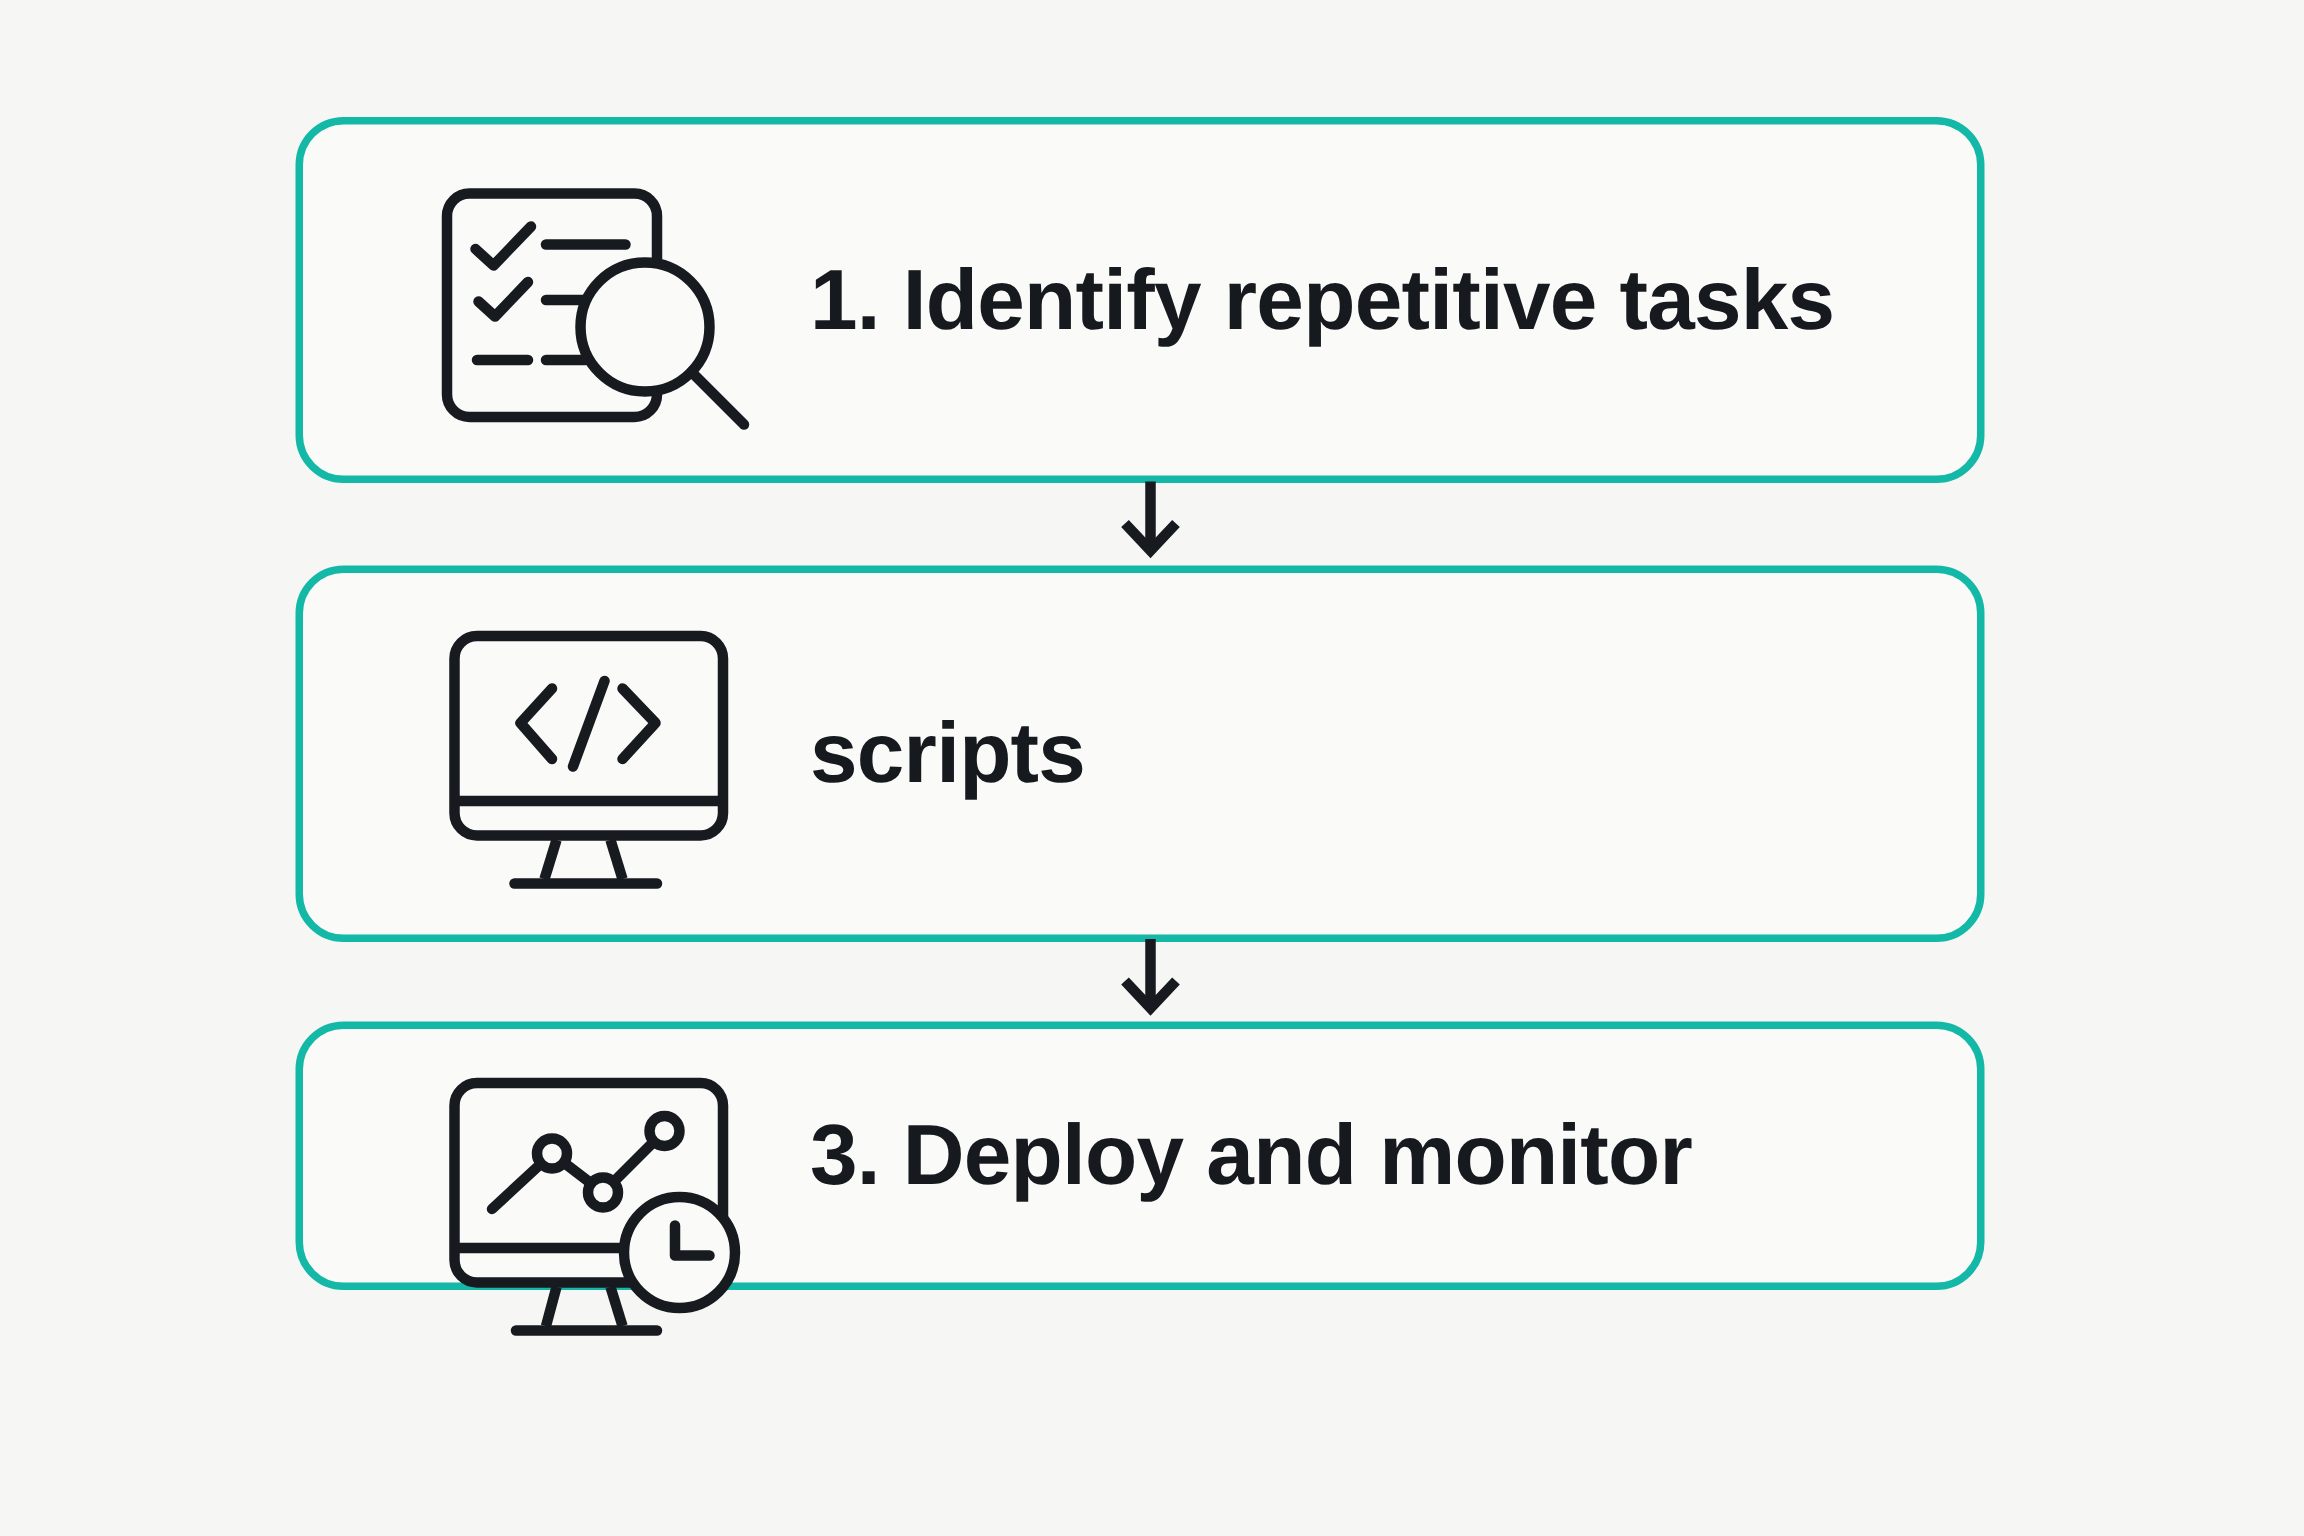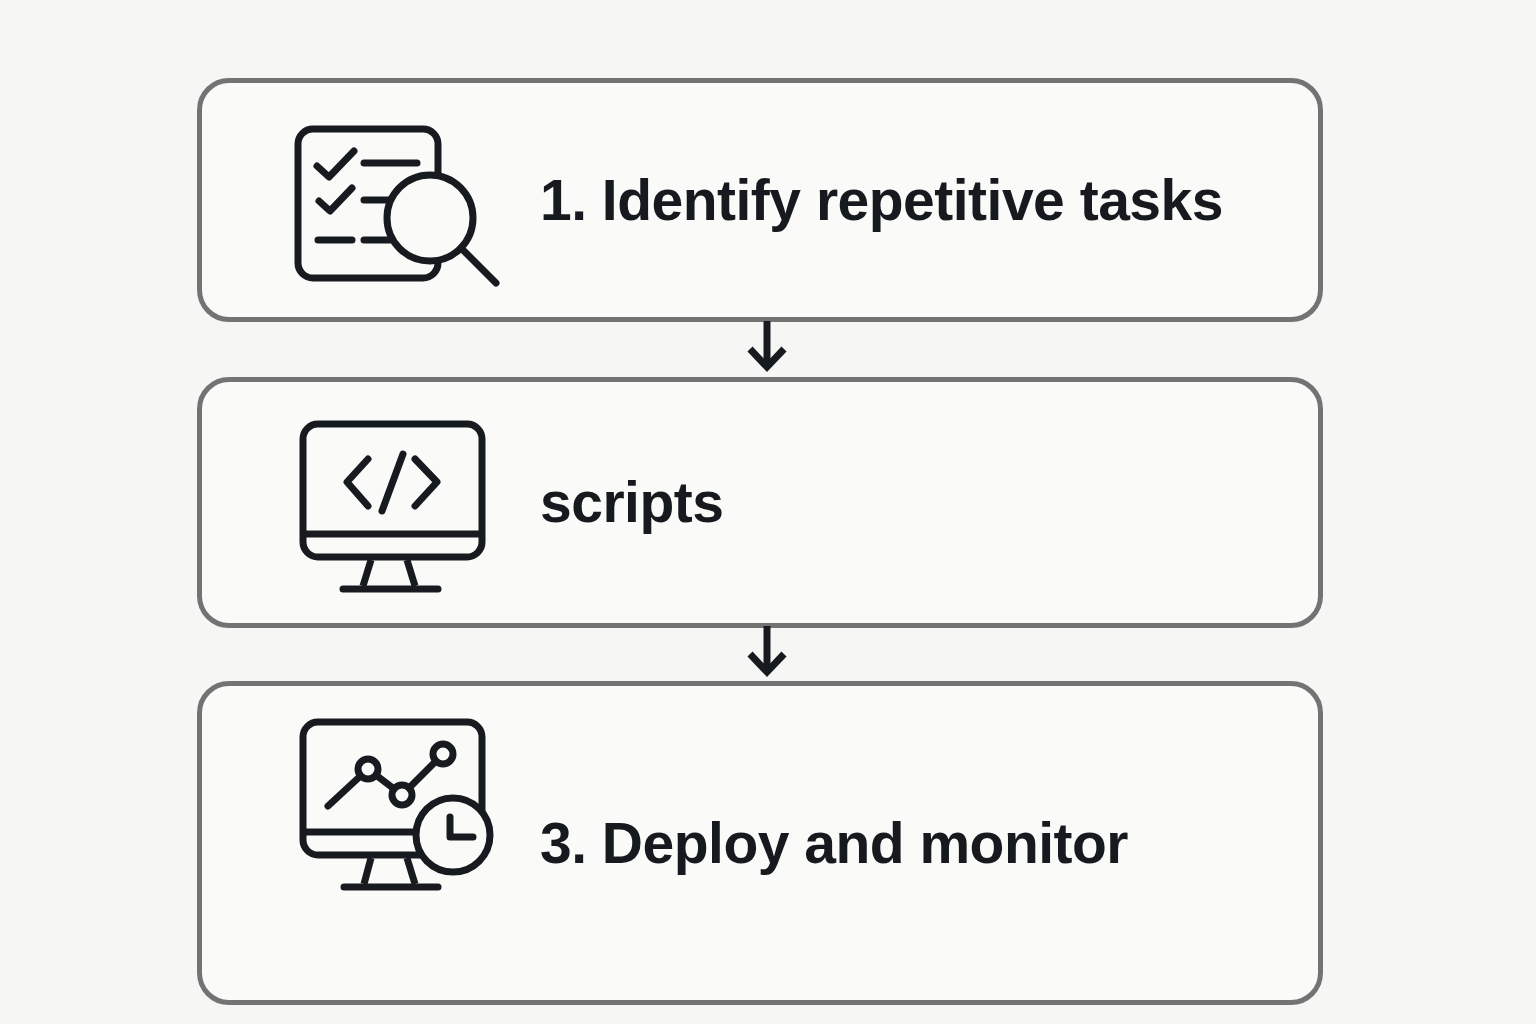--- a/index.html
+++ b/index.html
@@ -13,28 +13,28 @@
   }
   .canvas {
     position: relative;
     width: 1536px;
     height: 1024px;
   }
   .step-box {
     position: absolute;
     left: 197px;
     width: 1126px;
-    border: 5px solid #737373;
+    border: 5px solid #14b8a6;
     border-radius: 32px;
     background: #fafaf9;
     box-sizing: border-box;
   }
   .box-1 { top: 78px;  height: 244px; }
   .box-2 { top: 377px; height: 251px; }
-  .box-3 { top: 681px; height: 324px; padding-left: 32px; }
+  .box-3 { top: 681px; height: 179px; padding-left: 32px; }
 
   .step-icon {
     position: absolute;
     pointer-events: none;
   }
   .icon-1 { left: 88px; top: 38px; }
   .icon-2 { left: 93px; top: 37px; }
   .icon-3 { left: 93px; top: 28px; }
 
   .step-label {

